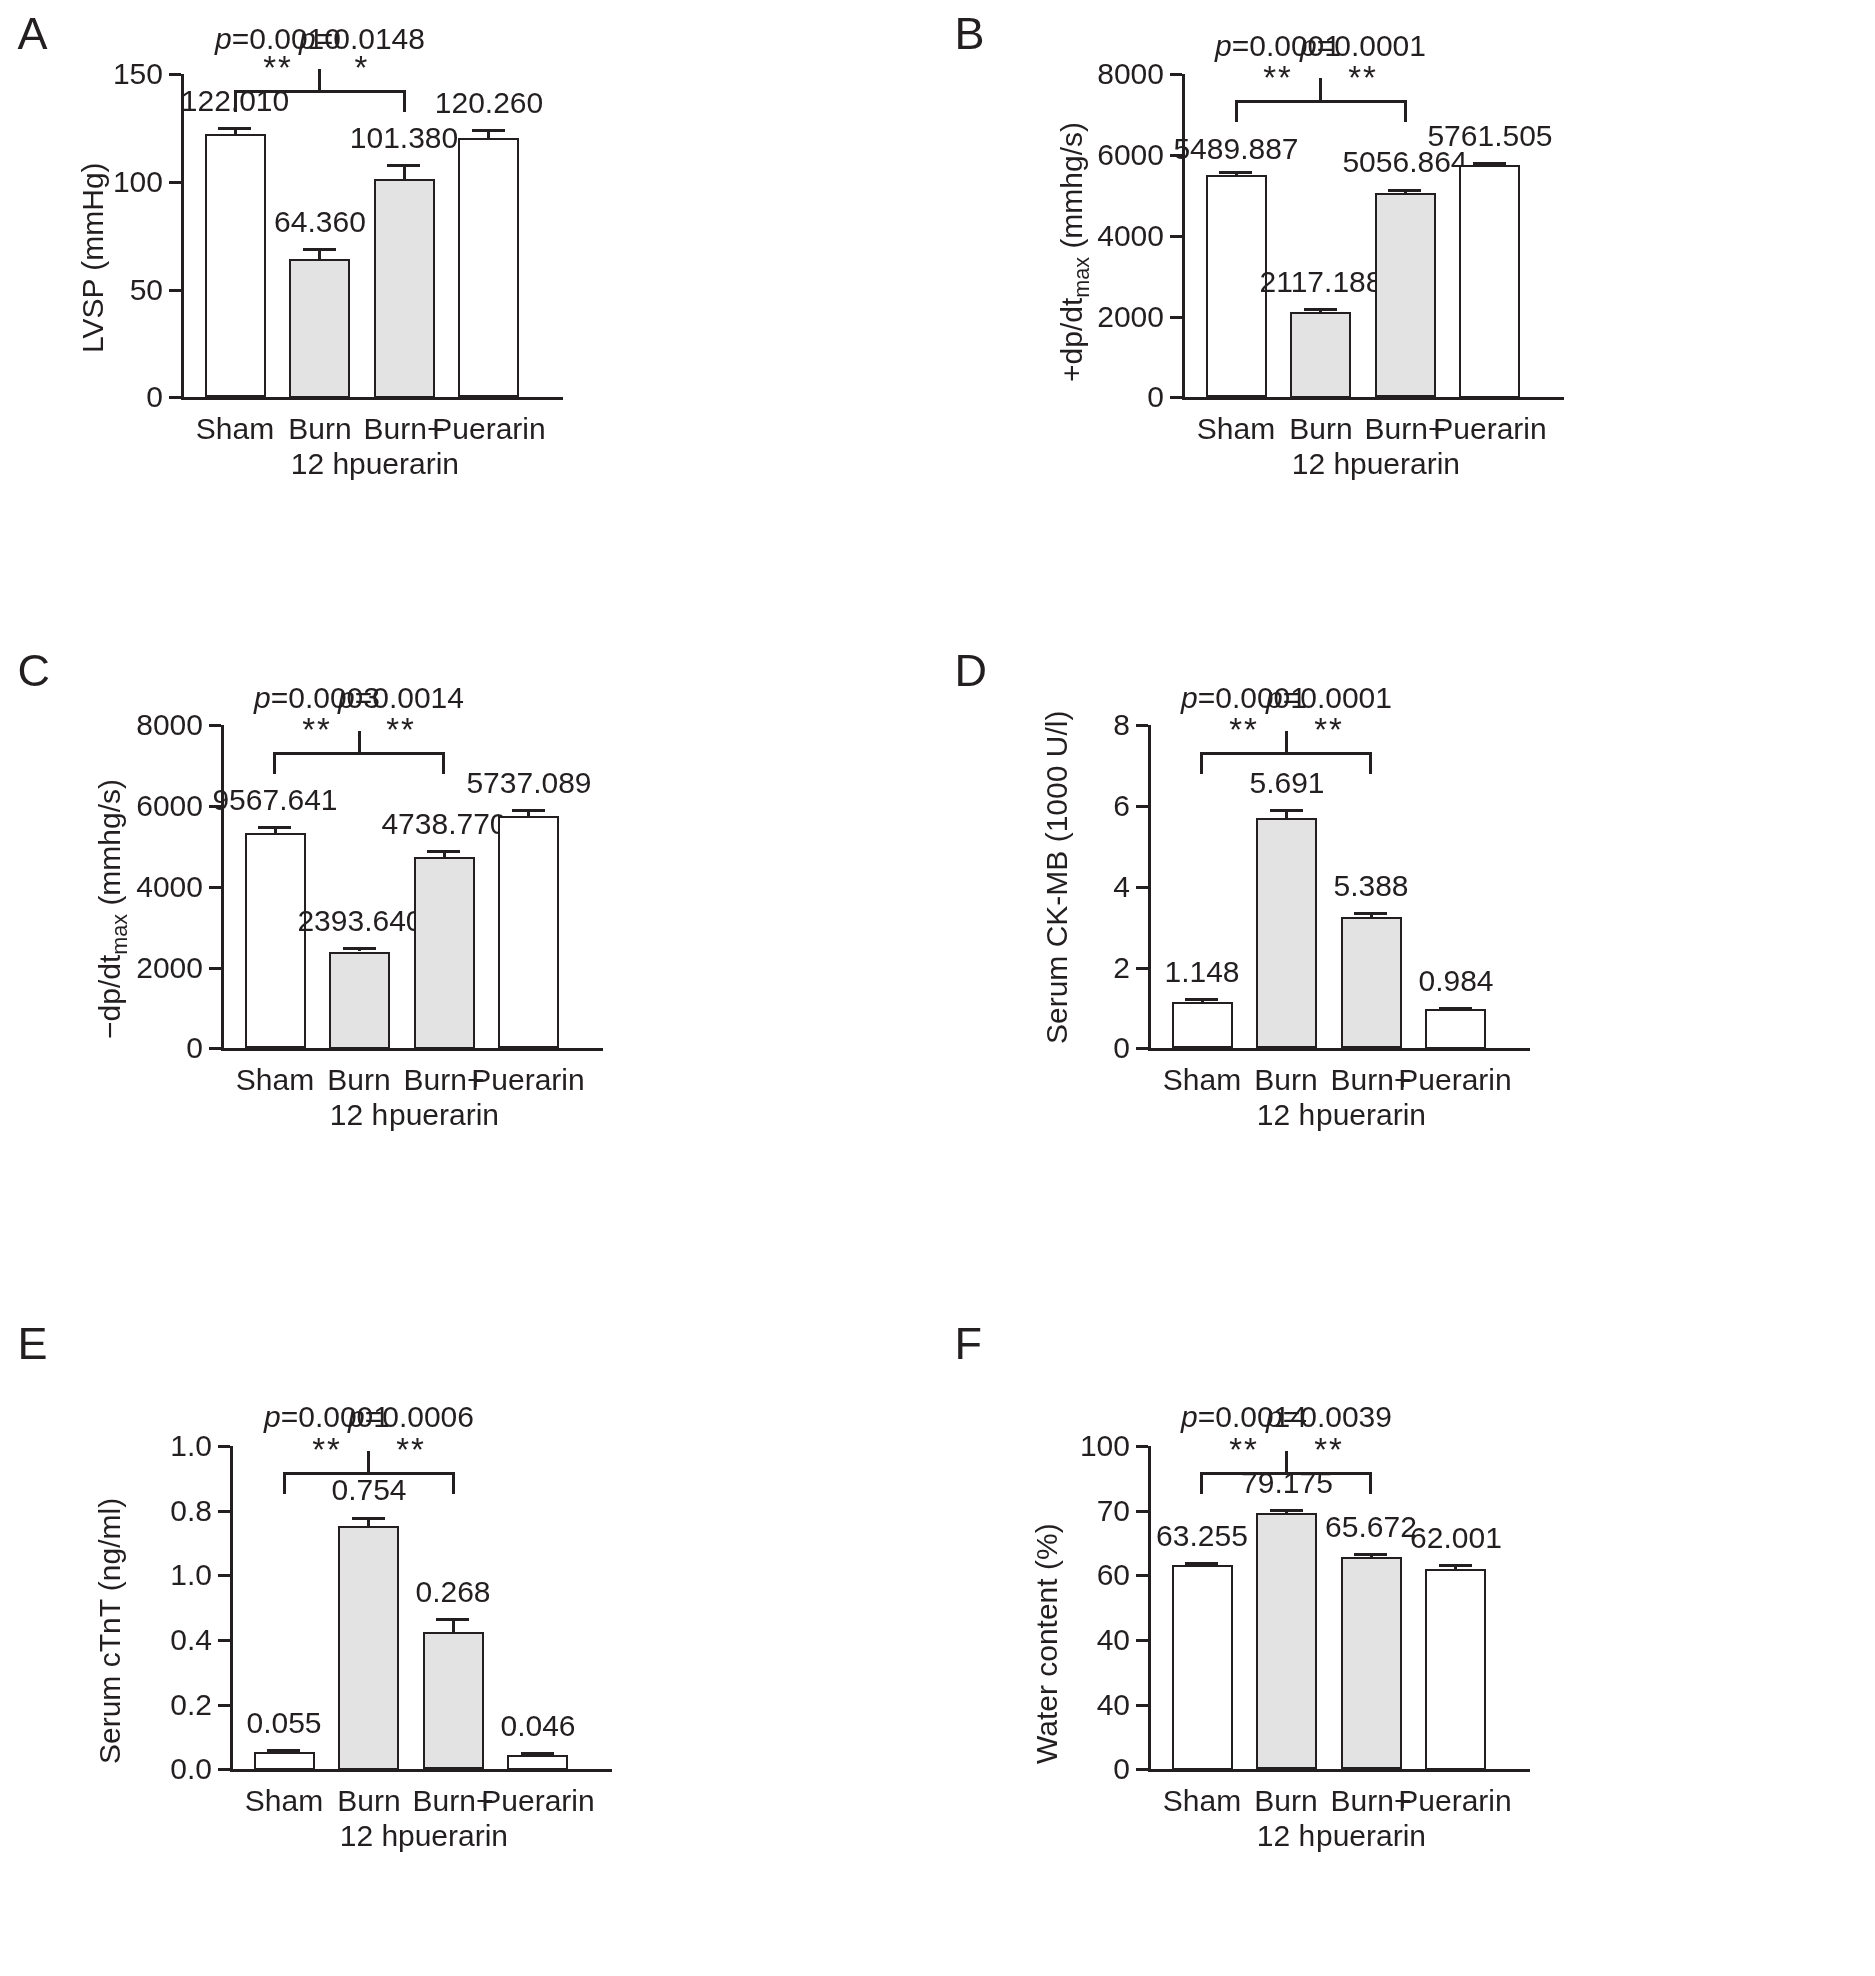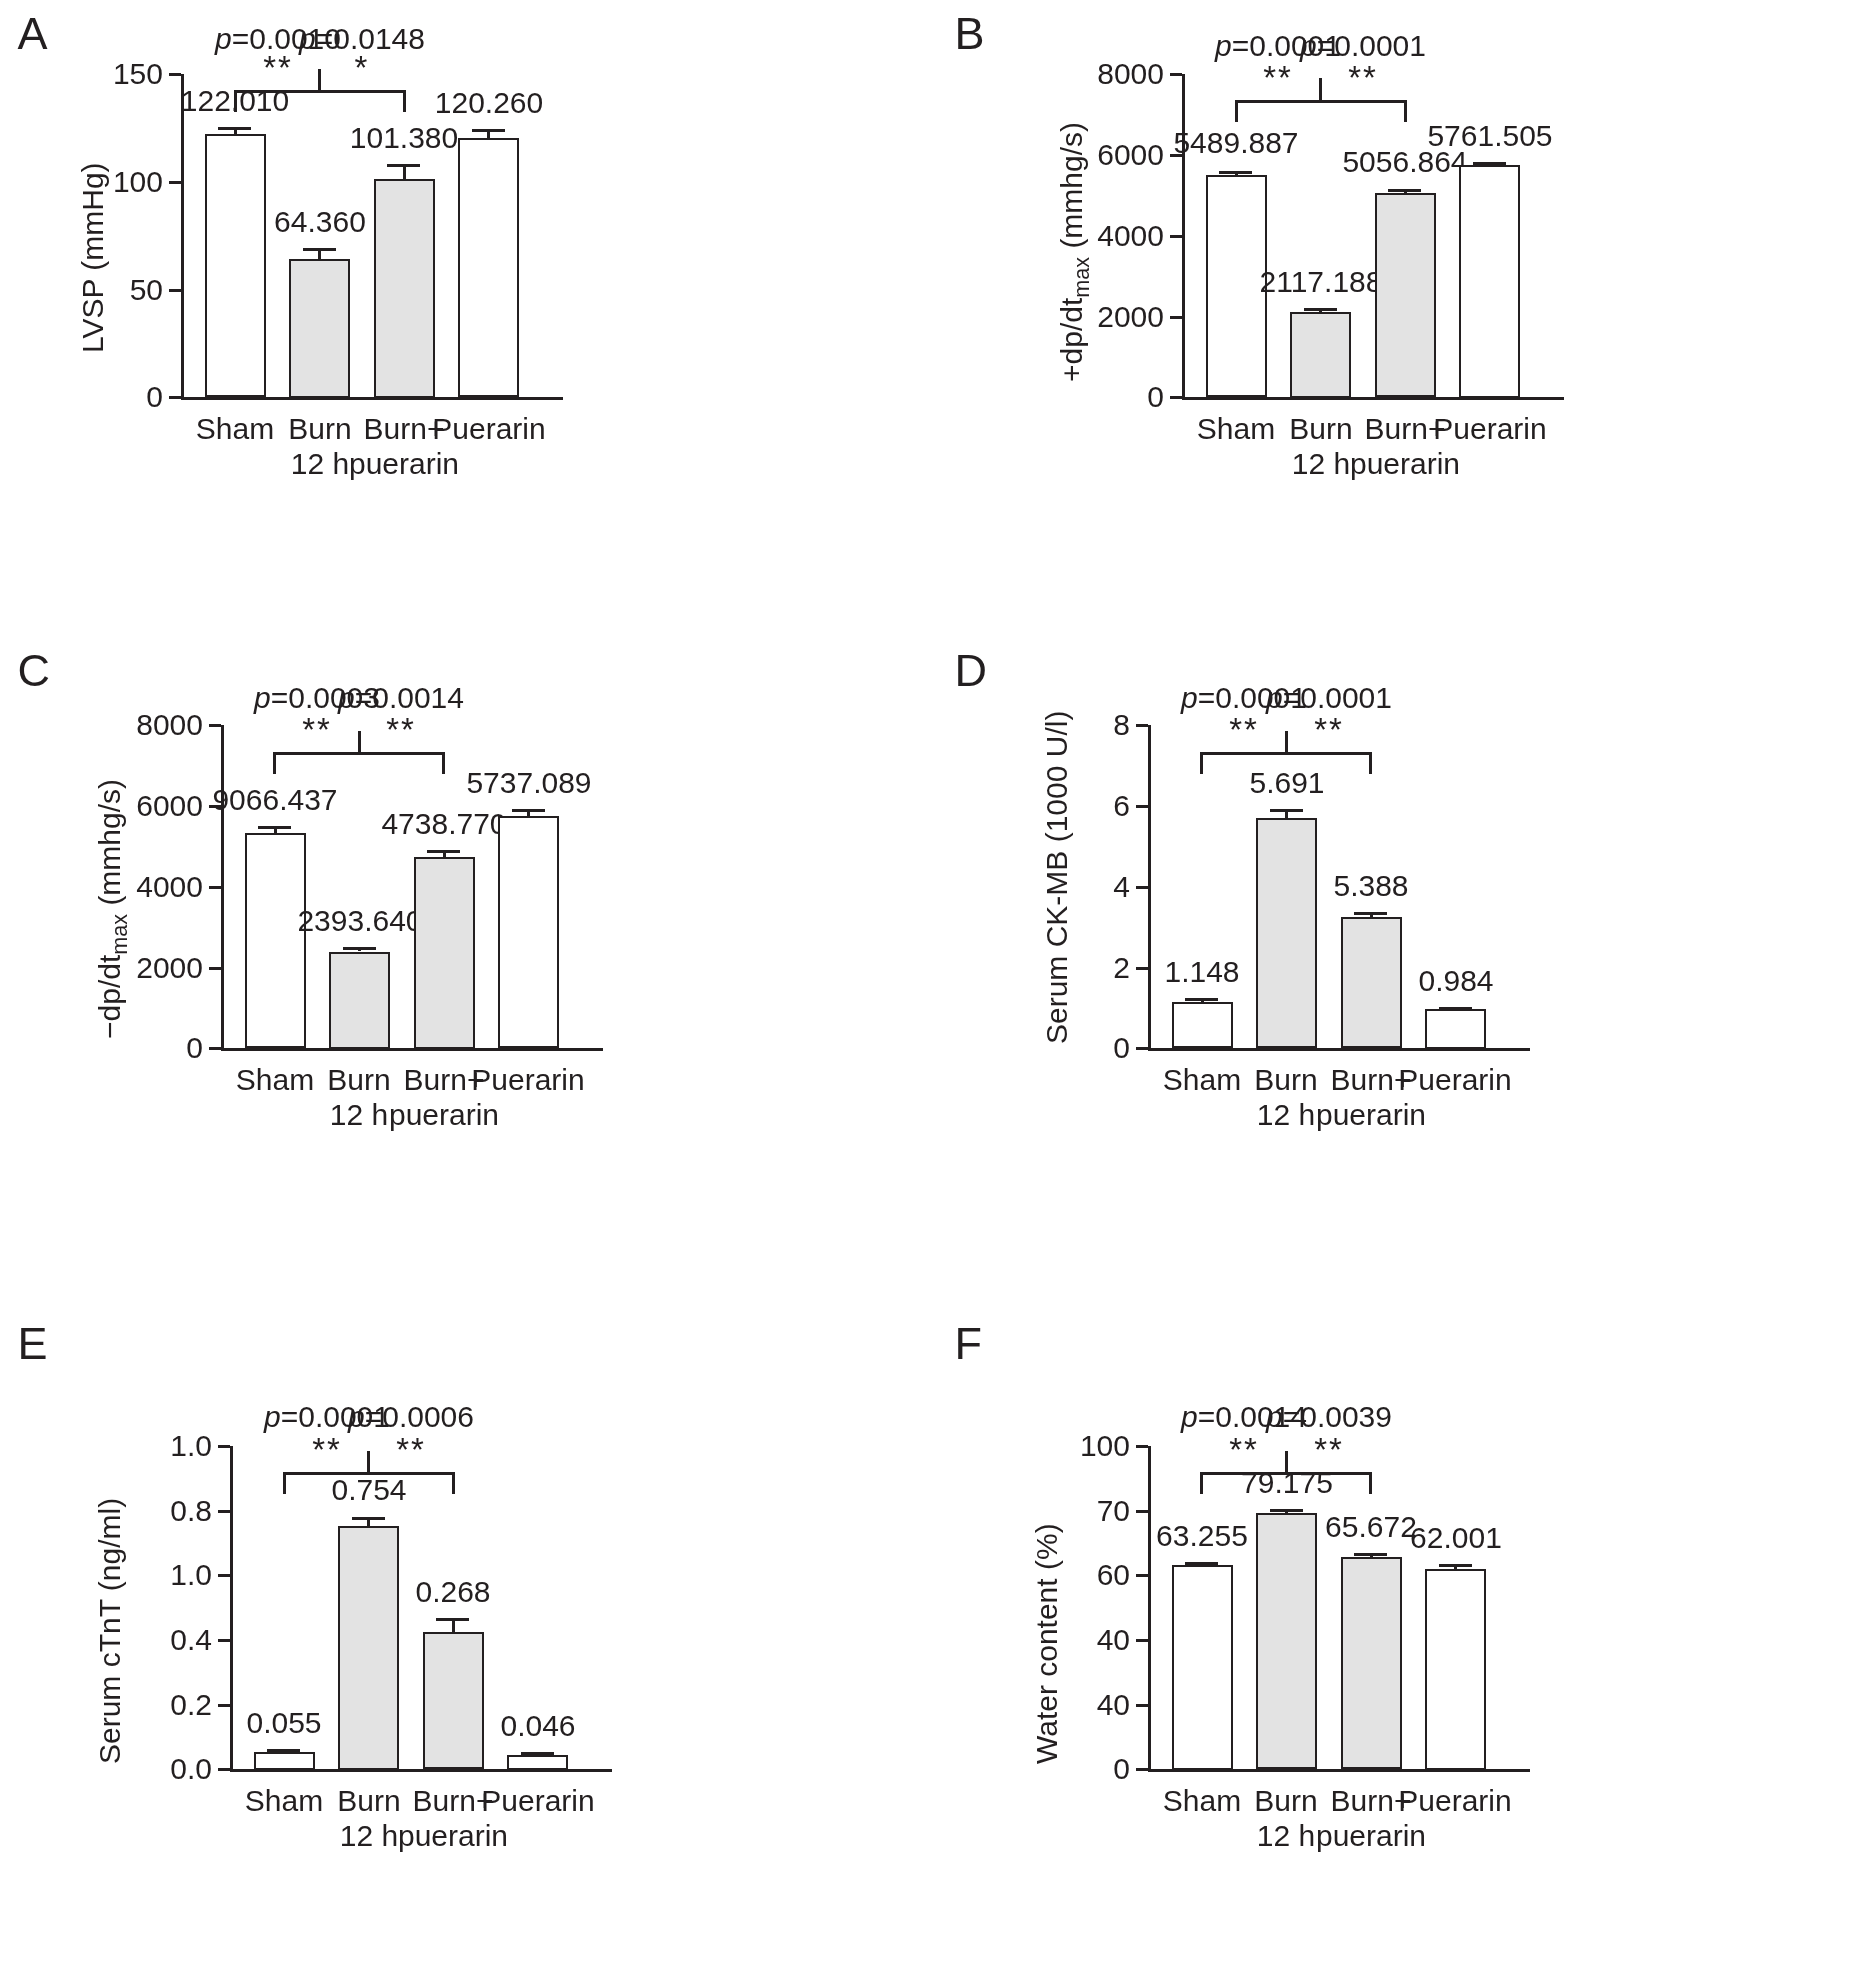--- a/index.html
+++ b/index.html
@@ -217,21 +217,21 @@
         <div class="ticklabel" style="top: 243px; right: 356px; width: 167px;">2000</div>
         <div class="tick" style="top: 161px;"></div>
         <div class="ticklabel" style="top: 162px; right: 356px; width: 167px;">4000</div>
         <div class="tick" style="top: 80px;"></div>
         <div class="ticklabel" style="top: 81px; right: 356px; width: 167px;">6000</div>
         <div class="tick" style="top: -1px;"></div>
         <div class="ticklabel" style="top: 0px; right: 356px; width: 167px;">8000</div>
         <div class="bar open" style="left: 24px; top: 101px; width: 61px; height: 222px;"></div>
         <div class="errbar" style="left: 53px; top: 97px; height: 4.9px;"></div>
         <div class="errcap" style="left: 37px; top: 97px; width: 33px;"></div>
-        <div class="barvalue" style="left: 54px; top: 52px;">5489.887</div>
+        <div class="barvalue" style="left: 54px; top: 58px;">5489.887</div>
         <div class="bar filled" style="left: 108px; top: 238px; width: 61px; height: 86px;"></div>
         <div class="errbar" style="left: 137px; top: 234px; height: 3.6px;"></div>
         <div class="errcap" style="left: 122px; top: 234px; width: 33px;"></div>
         <div class="barvalue" style="left: 139px; top: 191px;">2117.188</div>
         <div class="bar filled" style="left: 193px; top: 119px; width: 61px; height: 204px;"></div>
         <div class="errbar" style="left: 222px; top: 115px; height: 4.4px;"></div>
         <div class="errcap" style="left: 206px; top: 115px; width: 33px;"></div>
         <div class="barvalue" style="left: 223px; top: 71px;">5056.864</div>
         <div class="bar open" style="left: 277px; top: 91px; width: 61px; height: 233px;"></div>
         <div class="errbar" style="left: 306px; top: 88px; height: 2.4px;"></div>
@@ -273,21 +273,21 @@
         <div class="ticklabel" style="top: 243px; right: 356px; width: 167px;">2000</div>
         <div class="tick" style="top: 161px;"></div>
         <div class="ticklabel" style="top: 162px; right: 356px; width: 167px;">4000</div>
         <div class="tick" style="top: 80px;"></div>
         <div class="ticklabel" style="top: 81px; right: 356px; width: 167px;">6000</div>
         <div class="tick" style="top: -1px;"></div>
         <div class="ticklabel" style="top: 0px; right: 356px; width: 167px;">8000</div>
         <div class="bar open" style="left: 24px; top: 108px; width: 61px; height: 215px;"></div>
         <div class="errbar" style="left: 53px; top: 101px; height: 7.3px;"></div>
         <div class="errcap" style="left: 37px; top: 101px; width: 33px;"></div>
-        <div class="barvalue" style="left: 54px; top: 58px;">9066.437</div>
+        <div class="barvalue" style="left: 54px; top: 58px;">9567.641</div>
         <div class="bar filled" style="left: 108px; top: 227px; width: 61px; height: 97px;"></div>
         <div class="errbar" style="left: 137px; top: 222px; height: 4.4px;"></div>
         <div class="errcap" style="left: 122px; top: 222px; width: 33px;"></div>
         <div class="barvalue" style="left: 139px; top: 179px;">2393.640</div>
         <div class="bar filled" style="left: 193px; top: 132px; width: 61px; height: 192px;"></div>
         <div class="errbar" style="left: 222px; top: 125px; height: 6.5px;"></div>
         <div class="errcap" style="left: 206px; top: 125px; width: 33px;"></div>
         <div class="barvalue" style="left: 223px; top: 82px;">4738.770</div>
         <div class="bar open" style="left: 277px; top: 91px; width: 61px; height: 232px;"></div>
         <div class="errbar" style="left: 306px; top: 84px; height: 7.3px;"></div>

